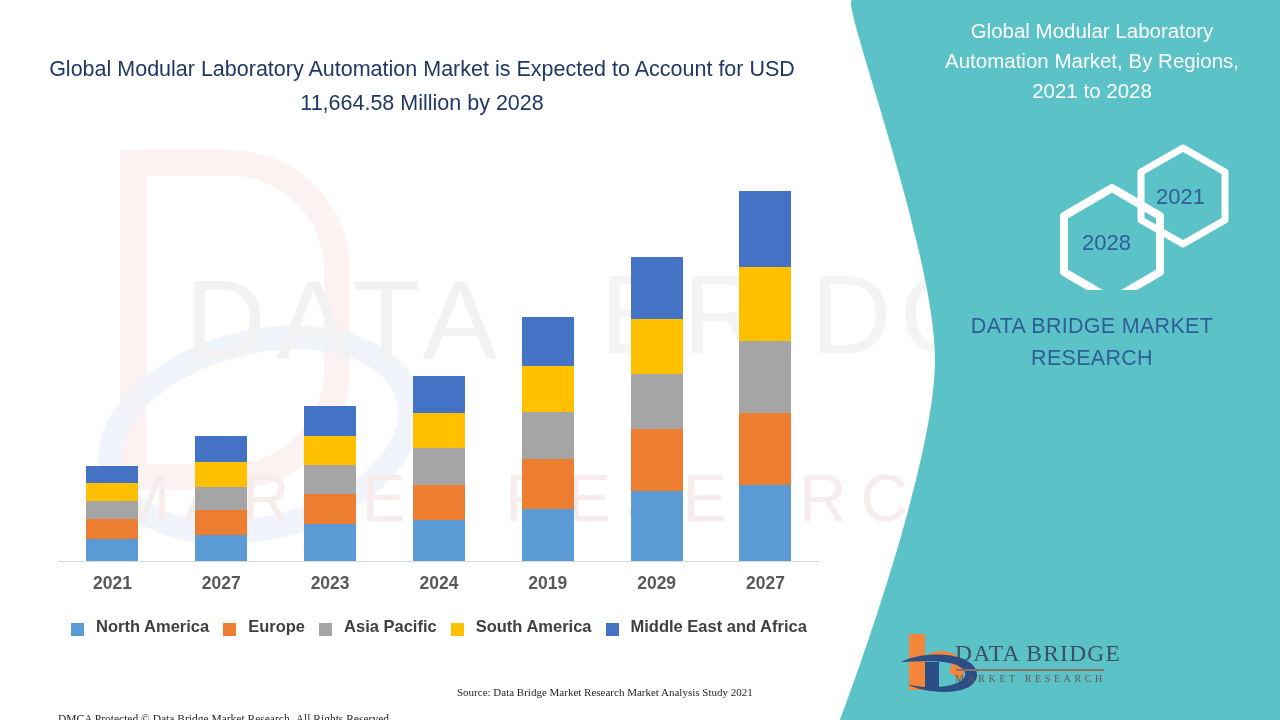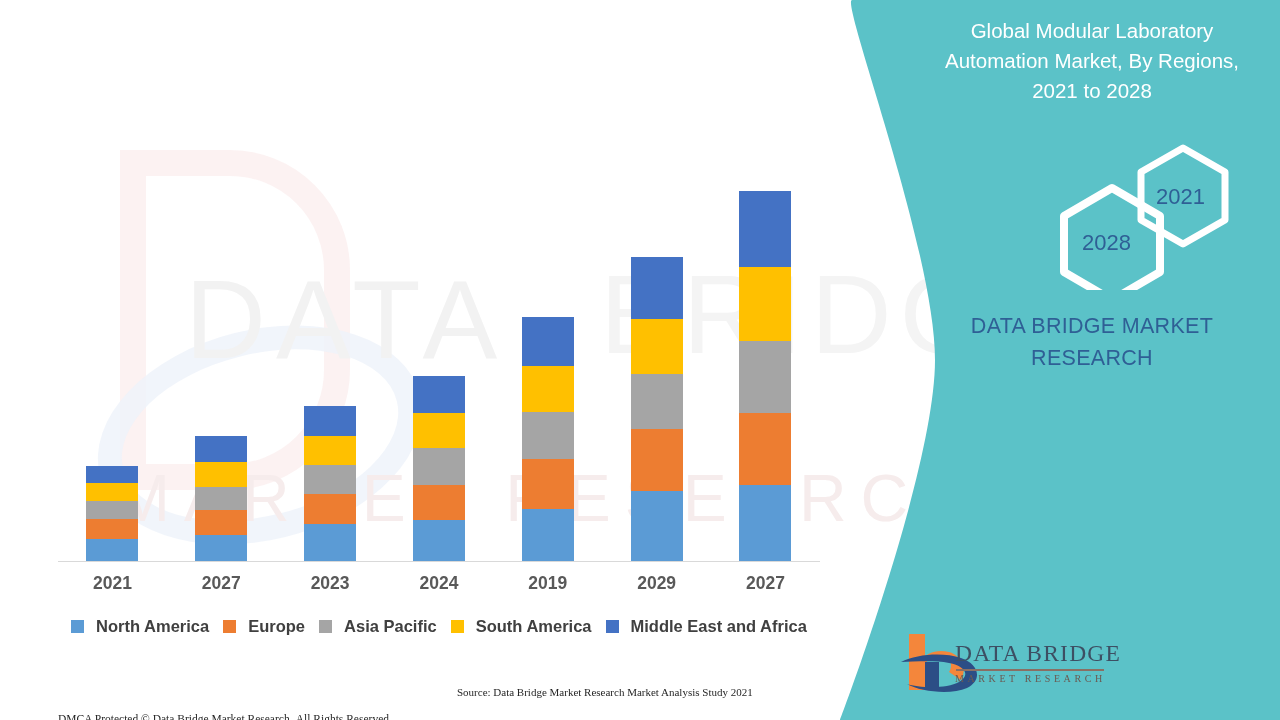--- a/index.html
+++ b/index.html
@@ -171,21 +171,21 @@
 
   .legend {
     position: absolute;
     left: 58px; top: 617px;
     width: 762px;
     display: flex;
     justify-content: center;
     align-items: center;
     gap: 14px;
   }
-  .legend-item { display: flex; align-items: center; gap: 12px; }
+  .legend-item { display: flex; align-items: flex-end; gap: 12px; }
   .legend-swatch { width: 13px; height: 13px; flex: 0 0 auto; }
   .legend-text {
     color: #404040;
     font-size: 16.5px;
     font-weight: bold;
     white-space: nowrap;
   }
 
   .footer-left {
     position: absolute;
@@ -207,20 +207,21 @@
 <body>
 
 <div id="stage">
 
   <div class="wm-b"></div>
   <div class="wm-swoosh"></div>
   <div class="wm-text wm-data">DATA</div>
   <div class="wm-text wm-bridge">BRIDGE</div>
   <div class="wm-text wm-market">MARKET RESEARCH</div>
 
+  <div class="chart-title">Global Modular Laboratory Automation Market is Expected to Account for USD 11,664.58 Million by 2028</div>
 
   <div class="axis-line"></div>
 
   <div class="bars" id="bars">
       <div class="bar-col">
         <div class="bar">
           <div class="seg" style="height: 17px; background: rgb(68, 114, 196);"></div>
           <div class="seg" style="height: 18px; background: rgb(255, 192, 0);"></div>
           <div class="seg" style="height: 18px; background: rgb(165, 165, 165);"></div>
           <div class="seg" style="height: 20px; background: rgb(237, 125, 49);"></div>

